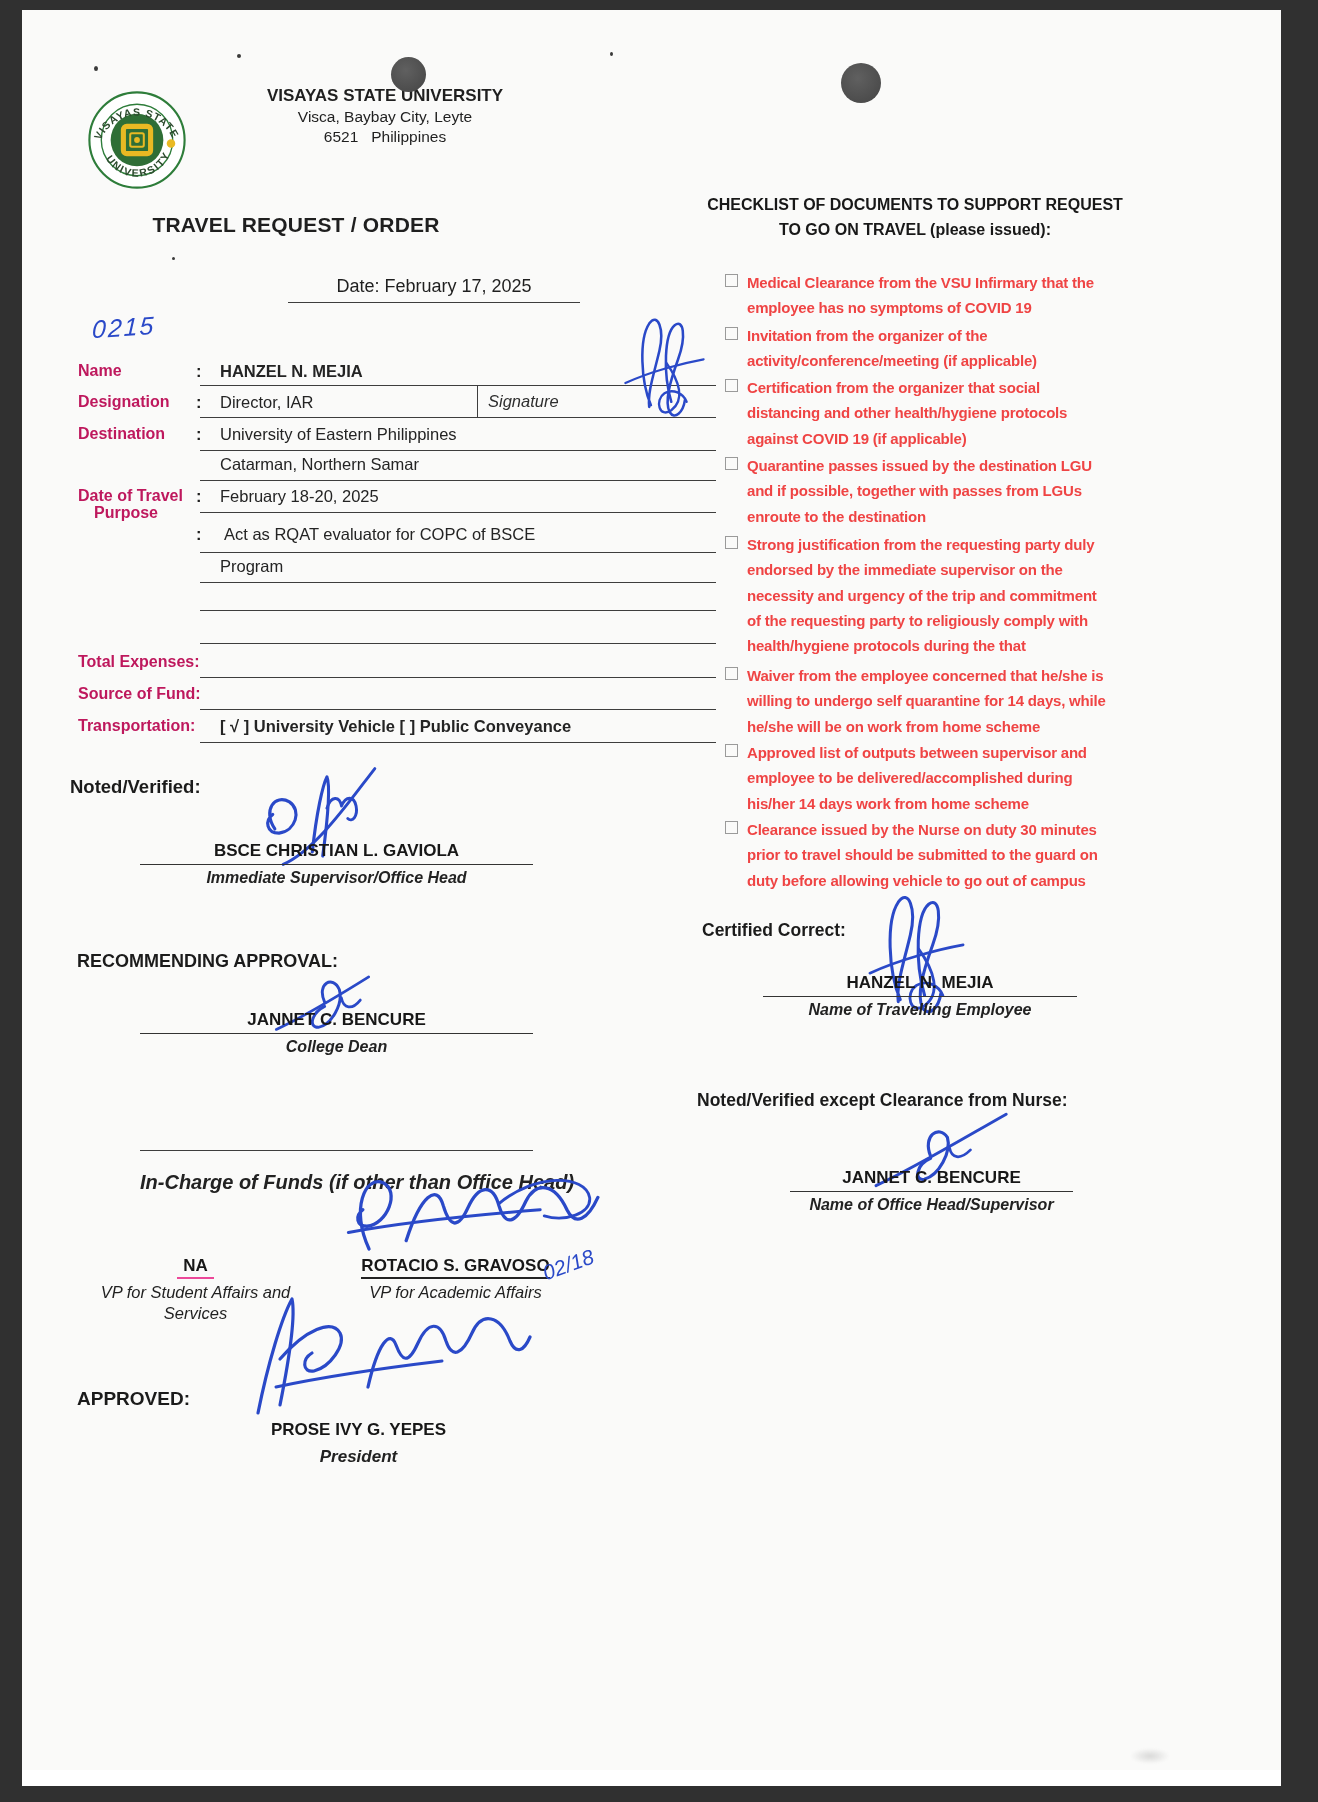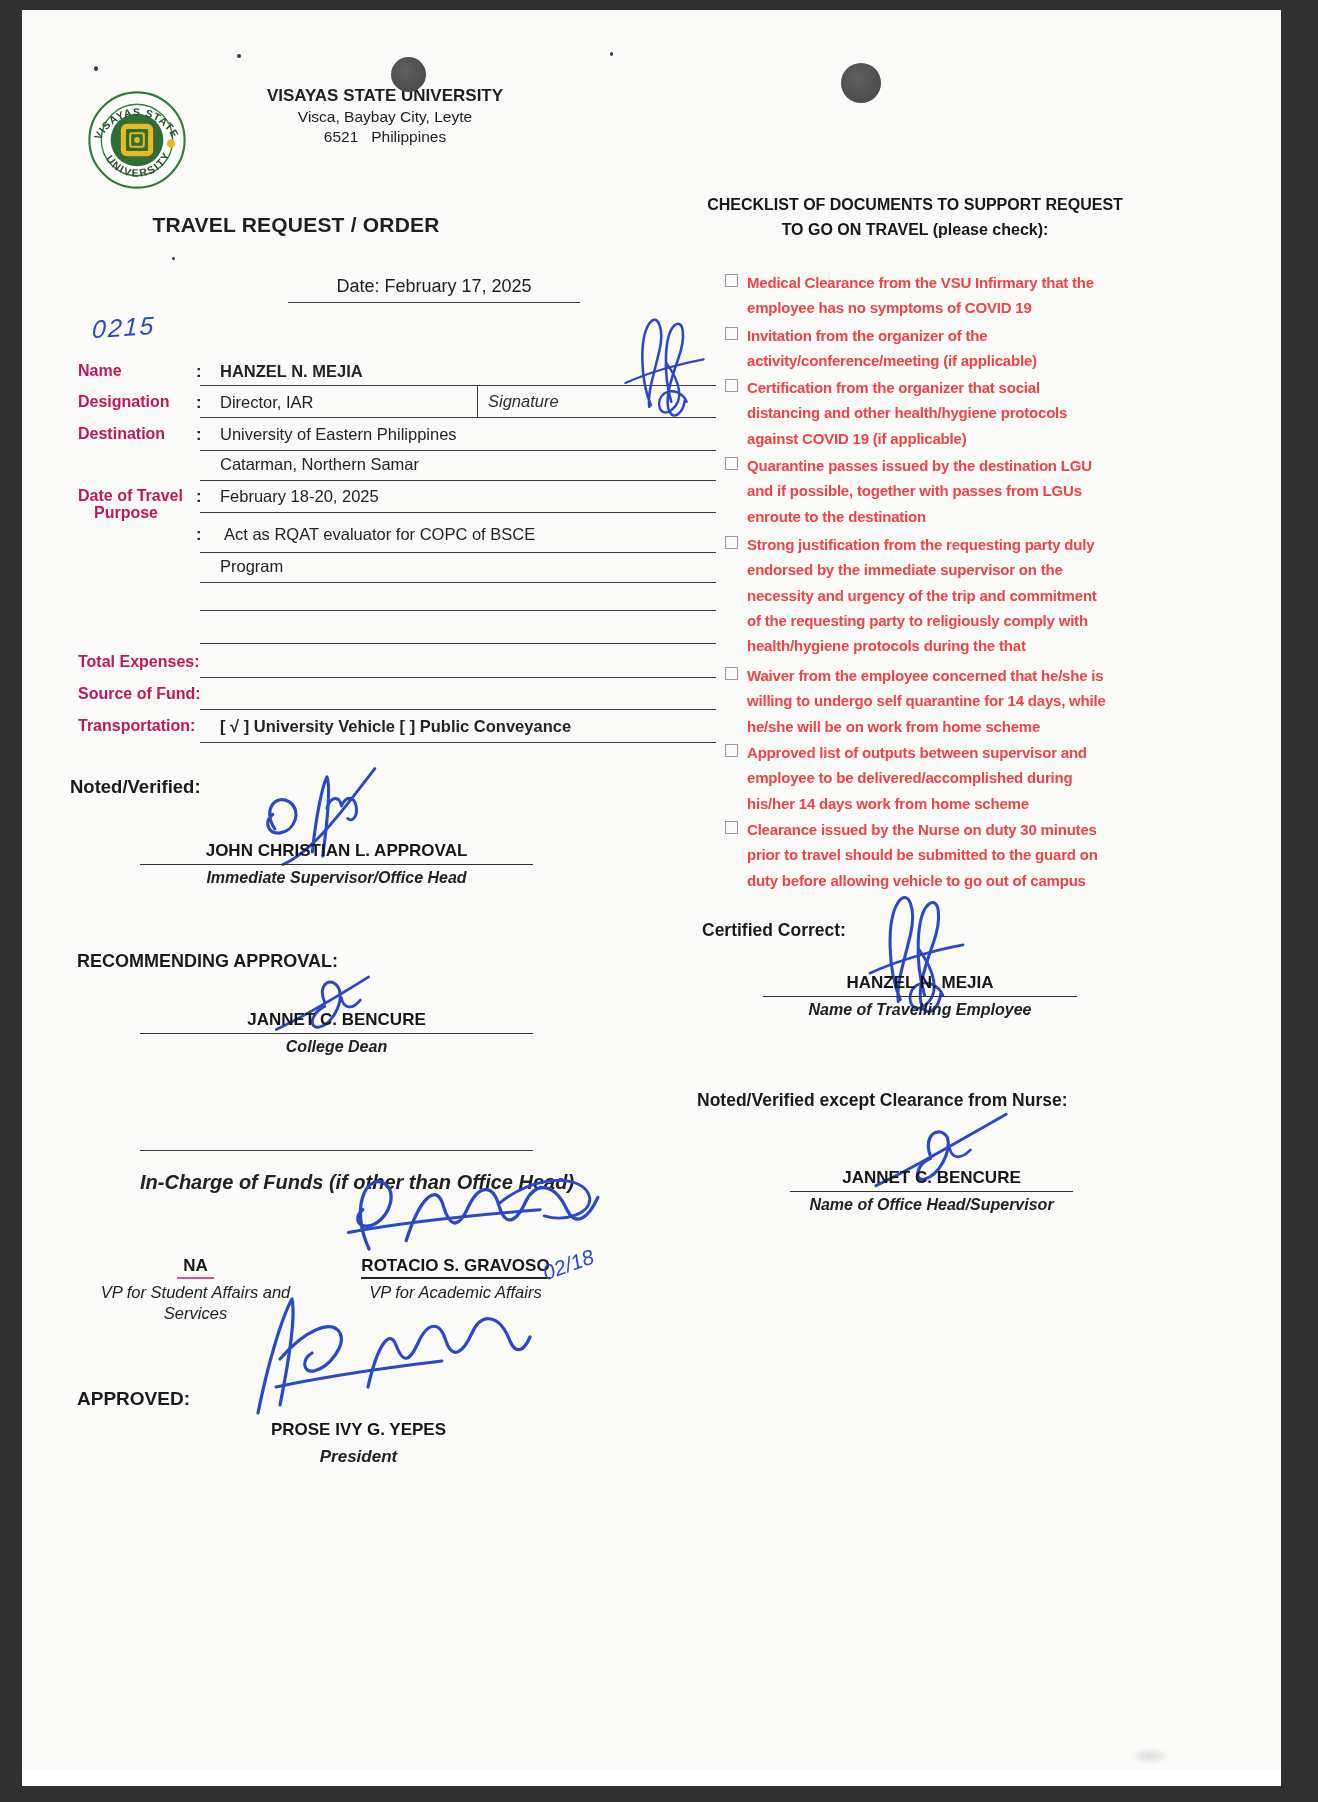--- a/index.html
+++ b/index.html
@@ -129,21 +129,21 @@
   </svg>
 
   <div class="heading" style="left:48px; top:766px; font-size:18.5px;">Noted/Verified:</div>
   <svg class="sig" style="left:232px; top:750px;" width="125" height="114" viewBox="0 0 120 105">
     <path stroke-width="3" d="M20,64 C8,46 20,30 34,38 C46,46 40,66 24,68 C12,68 10,56 18,50"></path>
     <path stroke-width="2.8" d="M28,98 C60,84 94,34 116,6"></path>
     <path stroke-width="3" d="M56,86 C60,48 66,22 70,14 C74,24 70,60 66,90"></path>
     <path stroke-width="2.8" d="M70,44 C74,32 82,32 84,42 C88,32 96,32 98,42 C100,52 94,58 90,54"></path>
   </svg>
   <div class="sigblock" style="left:118px; top:831px; width:393px;">
-    <div class="sig-name">JOHN CHRISTIAN L. APPROVAL</div>
+    <div class="sig-name">BSCE CHRISTIAN L. GAVIOLA</div>
     <div class="sig-title">Immediate Supervisor/Office Head</div>
   </div>
 
   <div class="heading" style="left:55px; top:941px; font-size:18px;">RECOMMENDING APPROVAL:</div>
   <svg class="sig" style="left:248px; top:960px;" width="105" height="80" viewBox="0 0 100 75">
     <path stroke-width="2.6" d="M6,56 C32,44 62,26 94,6"></path>
     <path stroke-width="2.8" d="M52,30 C44,12 60,4 66,18 C70,32 58,52 46,54 C36,54 40,40 52,34"></path>
     <path stroke-width="2.6" d="M68,26 C70,36 78,38 86,28"></path>
   </svg>
   <div class="sigblock" style="left:118px; top:1000px; width:393px;">
@@ -183,21 +183,21 @@
   </svg>
 
   <div class="heading" style="left:55px; top:1378px; font-size:19px;">APPROVED:</div>
   <div class="sigblock" style="left:214px; top:1410px; width:245px;">
     <div class="sig-name noline">PROSE IVY G. YEPES</div>
     <div class="sig-title" style="font-size:17px;">President</div>
   </div>
 
   <div class="chk-head" style="left:618px; top:182px; width:550px;">
     <div>CHECKLIST OF DOCUMENTS TO SUPPORT REQUEST</div>
-    <div>TO GO ON TRAVEL (please check):</div>
+    <div>TO GO ON TRAVEL (please issued):</div>
   </div>
 
   <div class="chk-box" style="left:703px; top:264px;"></div>
   <div class="chk-box" style="left:703px; top:317px;"></div>
   <div class="chk-box" style="left:703px; top:369px;"></div>
   <div class="chk-box" style="left:703px; top:447px;"></div>
   <div class="chk-box" style="left:703px; top:526px;"></div>
   <div class="chk-box" style="left:703px; top:657px;"></div>
   <div class="chk-box" style="left:703px; top:734px;"></div>
   <div class="chk-box" style="left:703px; top:811px;"></div>

